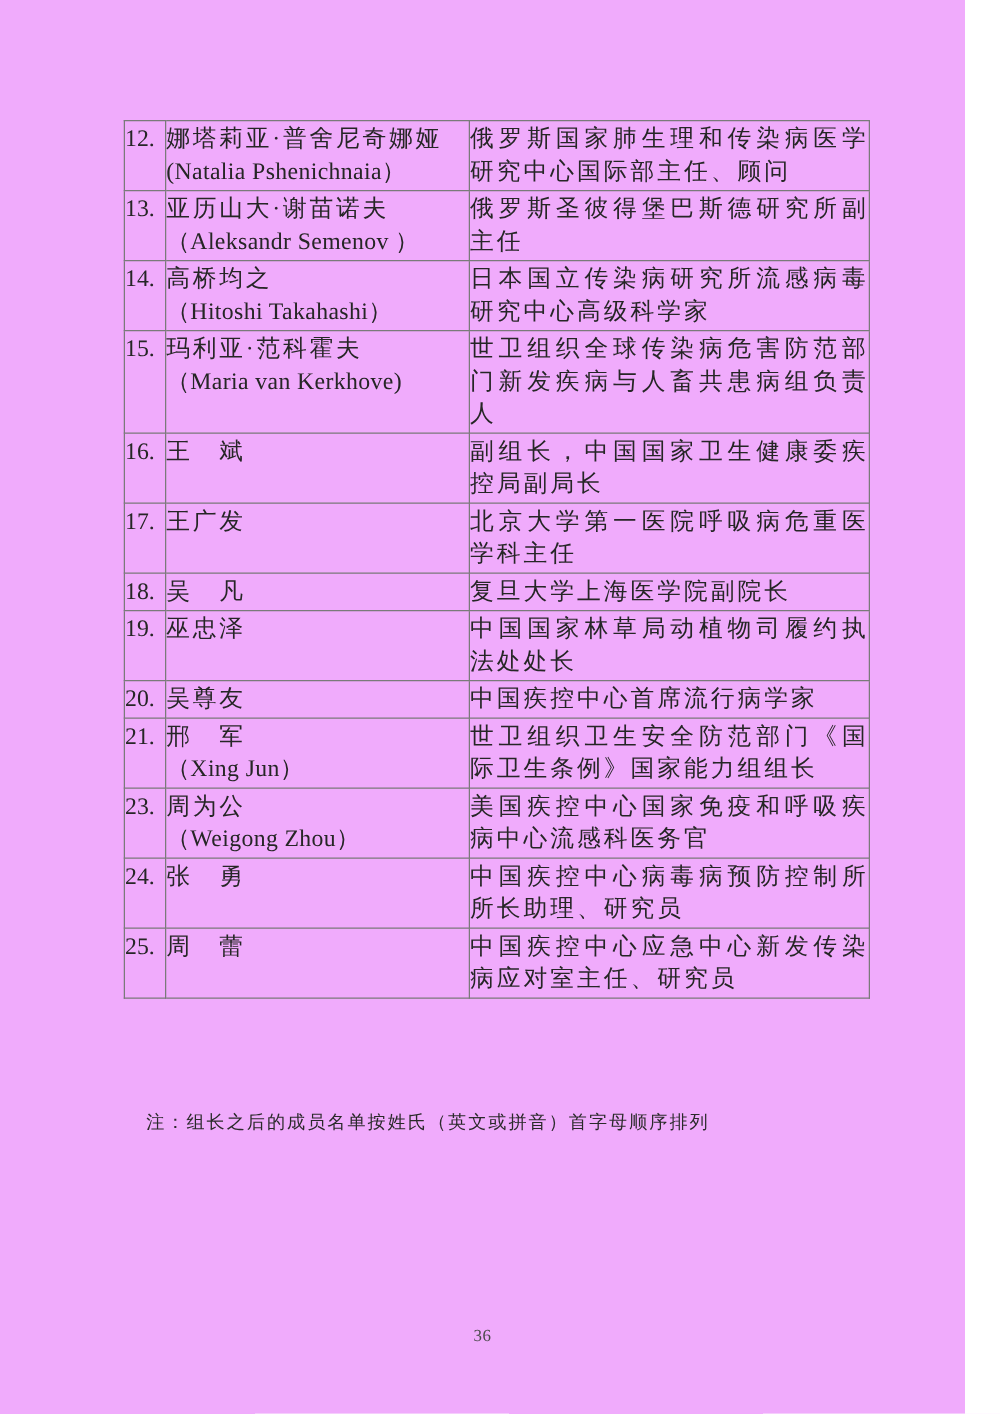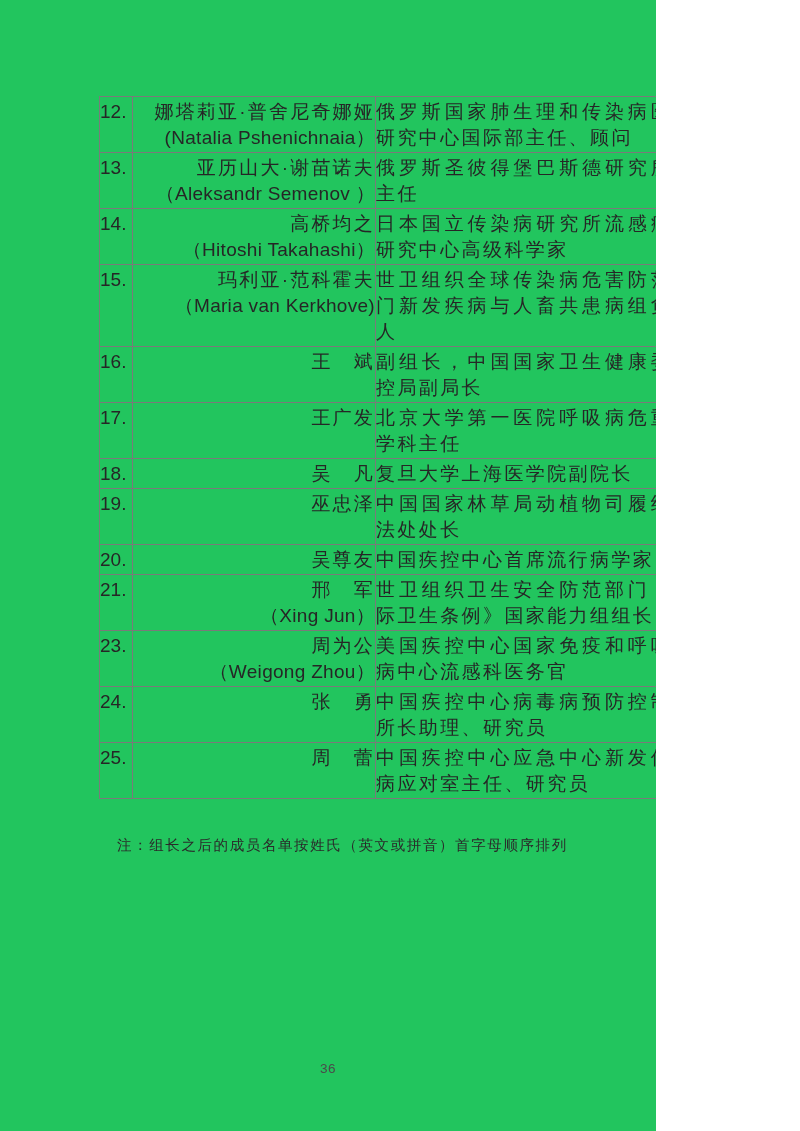--- a/index.html
+++ b/index.html
@@ -1,21 +1,21 @@
 <!DOCTYPE html>
 <html><head>
 <meta charset="utf-8">
 <style>
   html, body { margin: 0; padding: 0; background: #ffffff; }
   .page {
     position: relative;
-    width: 656px;
+    width: 772px;
     height: 1131px;
-    background: #22c55e;
-    font-family: Liberation Sans, sans-serif;
+    background: #f0abfc;
+    font-family: Liberation Serif, serif;
     color: #262626;
     overflow: hidden;
   }
   table.members {
     position: absolute;
     left: 99px;
     top: 96px;
     width: 596px;
     border-collapse: collapse;
     table-layout: fixed;
@@ -30,35 +30,34 @@
   td.num-cell {
     padding-left: 4px;
     padding-right: 1px;
     letter-spacing: 0;
     text-align: left;
     white-space: nowrap;
   }
   td.name-cell {
     padding-left: 7px;
     padding-right: 4px;
-    text-align: right;
   }
   .name-line { letter-spacing: 2.2px; }
   .name-line.latin { letter-spacing: 0.3px; }
   td.desc-cell {
     padding-left: 8px;
     padding-right: 9px;
     text-align: justify;
     letter-spacing: 2.4px;
     margin-left: 48px;
   }
   .footnote {
     position: absolute;
     left: 117px;
-    top: 836px;
+    top: 888px;
     font-size: 14.5px;
     letter-spacing: 1.6px;
     color: #2a2a2a;
   }
   .page-number {
     position: absolute;
     left: 0;
     top: 1029px;
     width: 100%;
     text-align: center;

